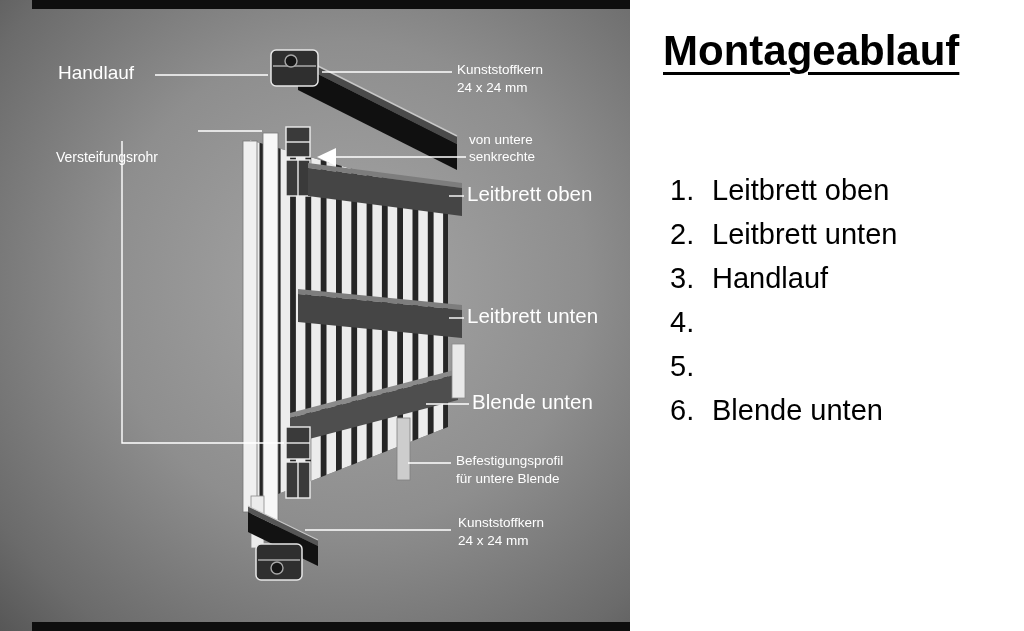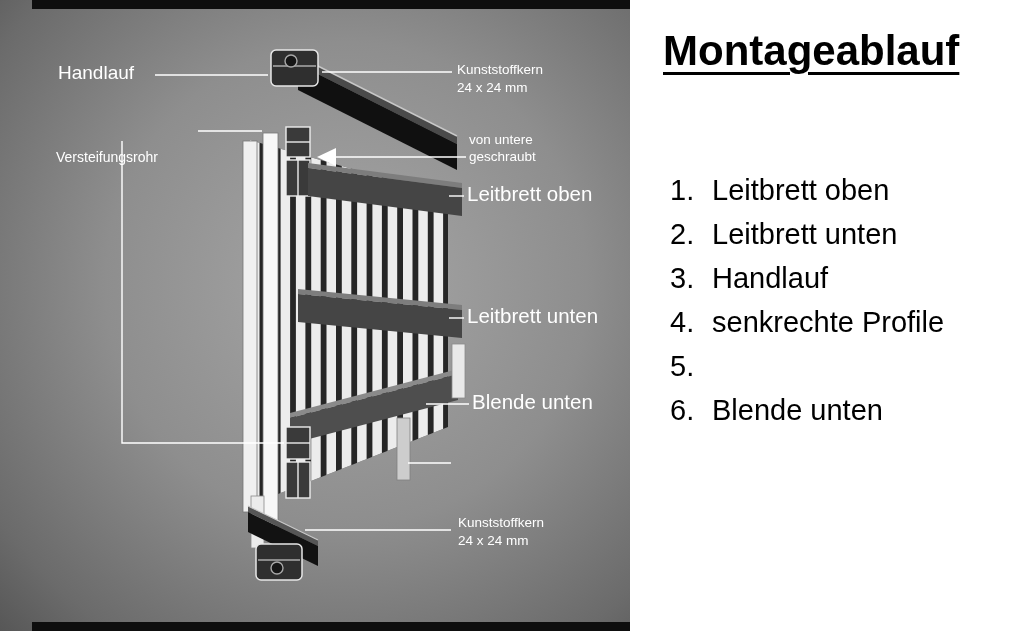--- a/index.html
+++ b/index.html
@@ -149,25 +149,29 @@
     </svg>
 
     <div class="lbl lbl-handlauf">Handlauf</div>
     <div class="lbl lbl-versteifungsrohr">Versteifungsrohr</div>
     <div class="lbl lbl-kk-top">
       <span class="ln">Kunststoffkern</span>
       <span class="ln">24 x 24 mm</span>
     </div>
     <div class="lbl lbl-vhg">
       <span class="ln">von untere</span>
-      <span class="ln">geschraubt</span>
+      <span class="ln">senkrechte</span>
     </div>
     <div class="lbl lbl-lb-oben">Leitbrett oben</div>
     <div class="lbl lbl-lb-unten">Leitbrett unten</div>
     <div class="lbl lbl-blende">Blende unten</div>
+    <div class="lbl lbl-befest">
+      <span class="ln">Befestigungsprofil</span>
+      <span class="ln">für untere Blende</span>
+    </div>
     <div class="lbl lbl-kk-bottom">
       <span class="ln">Kunststoffkern</span>
       <span class="ln">24 x 24 mm</span>
     </div>
   </div>
 
   <div class="panel">
     <div class="title">Montageablauf</div>
     <div class="steps">
       <div class="step">
@@ -177,21 +181,20 @@
       <div class="step">
         <span class="num">2.</span>
         <span class="txt">Leitbrett unten</span>
       </div>
       <div class="step">
         <span class="num">3.</span>
         <span class="txt">Handlauf</span>
       </div>
       <div class="step">
         <span class="num">4.</span>
-        <span class="txt">senkrechte Profile</span>
       </div>
       <div class="step">
         <span class="num">5.</span>
       </div>
       <div class="step">
         <span class="num">6.</span>
         <span class="txt">Blende unten</span>
       </div>
     </div>
   </div>

